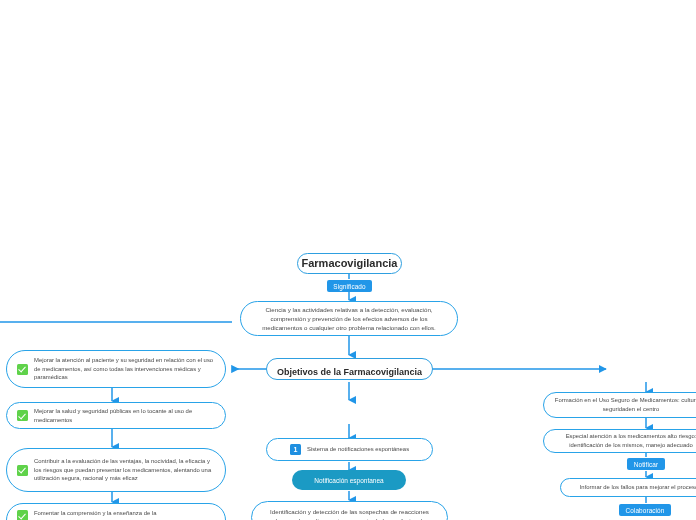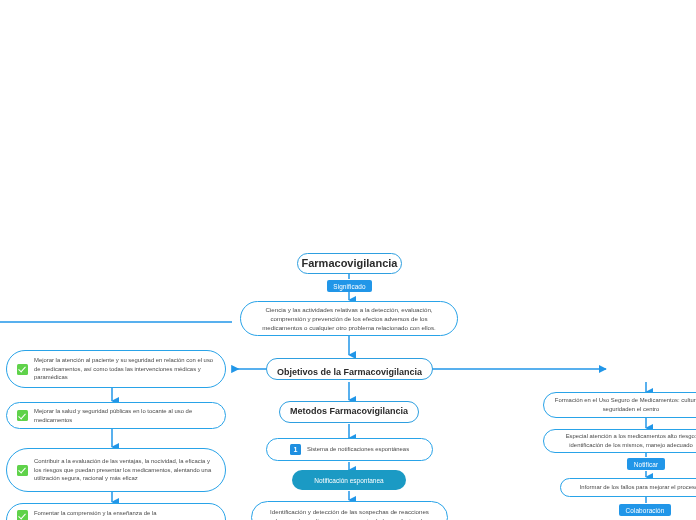--- a/index.html
+++ b/index.html
@@ -213,23 +213,20 @@
   </div>
 
   <div class="node node-para" style="left:240px; top:301px; width:218px; height:35px;">
     <span>Ciencia y las actividades relativas a la detección, evaluación, comprensión y prevención de los efectos adversos de los medicamentos o cualquier otro problema relacionado con ellos.</span>
   </div>
 
   <div class="node node-head" style="left:266px; top:358px; width:167px; height:22px;align-items:flex-end;">
     <span>Objetivos de la Farmacovigilancia</span>
   </div>
 
-  <div class="node node-head" style="left:279px; top:401px; width:140px; height:22px;">
-    <span>Metodos Farmacovigilancia</span>
-  </div>
 
   <div class="node node-item" style="left:266px; top:438px; width:167px; height:23px; justify-content:center;">
     <span class="num-icon">1</span>
     <span class="itxt">Sistema de notificaciones espontáneas</span>
   </div>
 
   <div class="pill" style="left:292px; top:470px; width:114px; height:20px;">
     <span>Notificación espontanea</span>
   </div>
 

